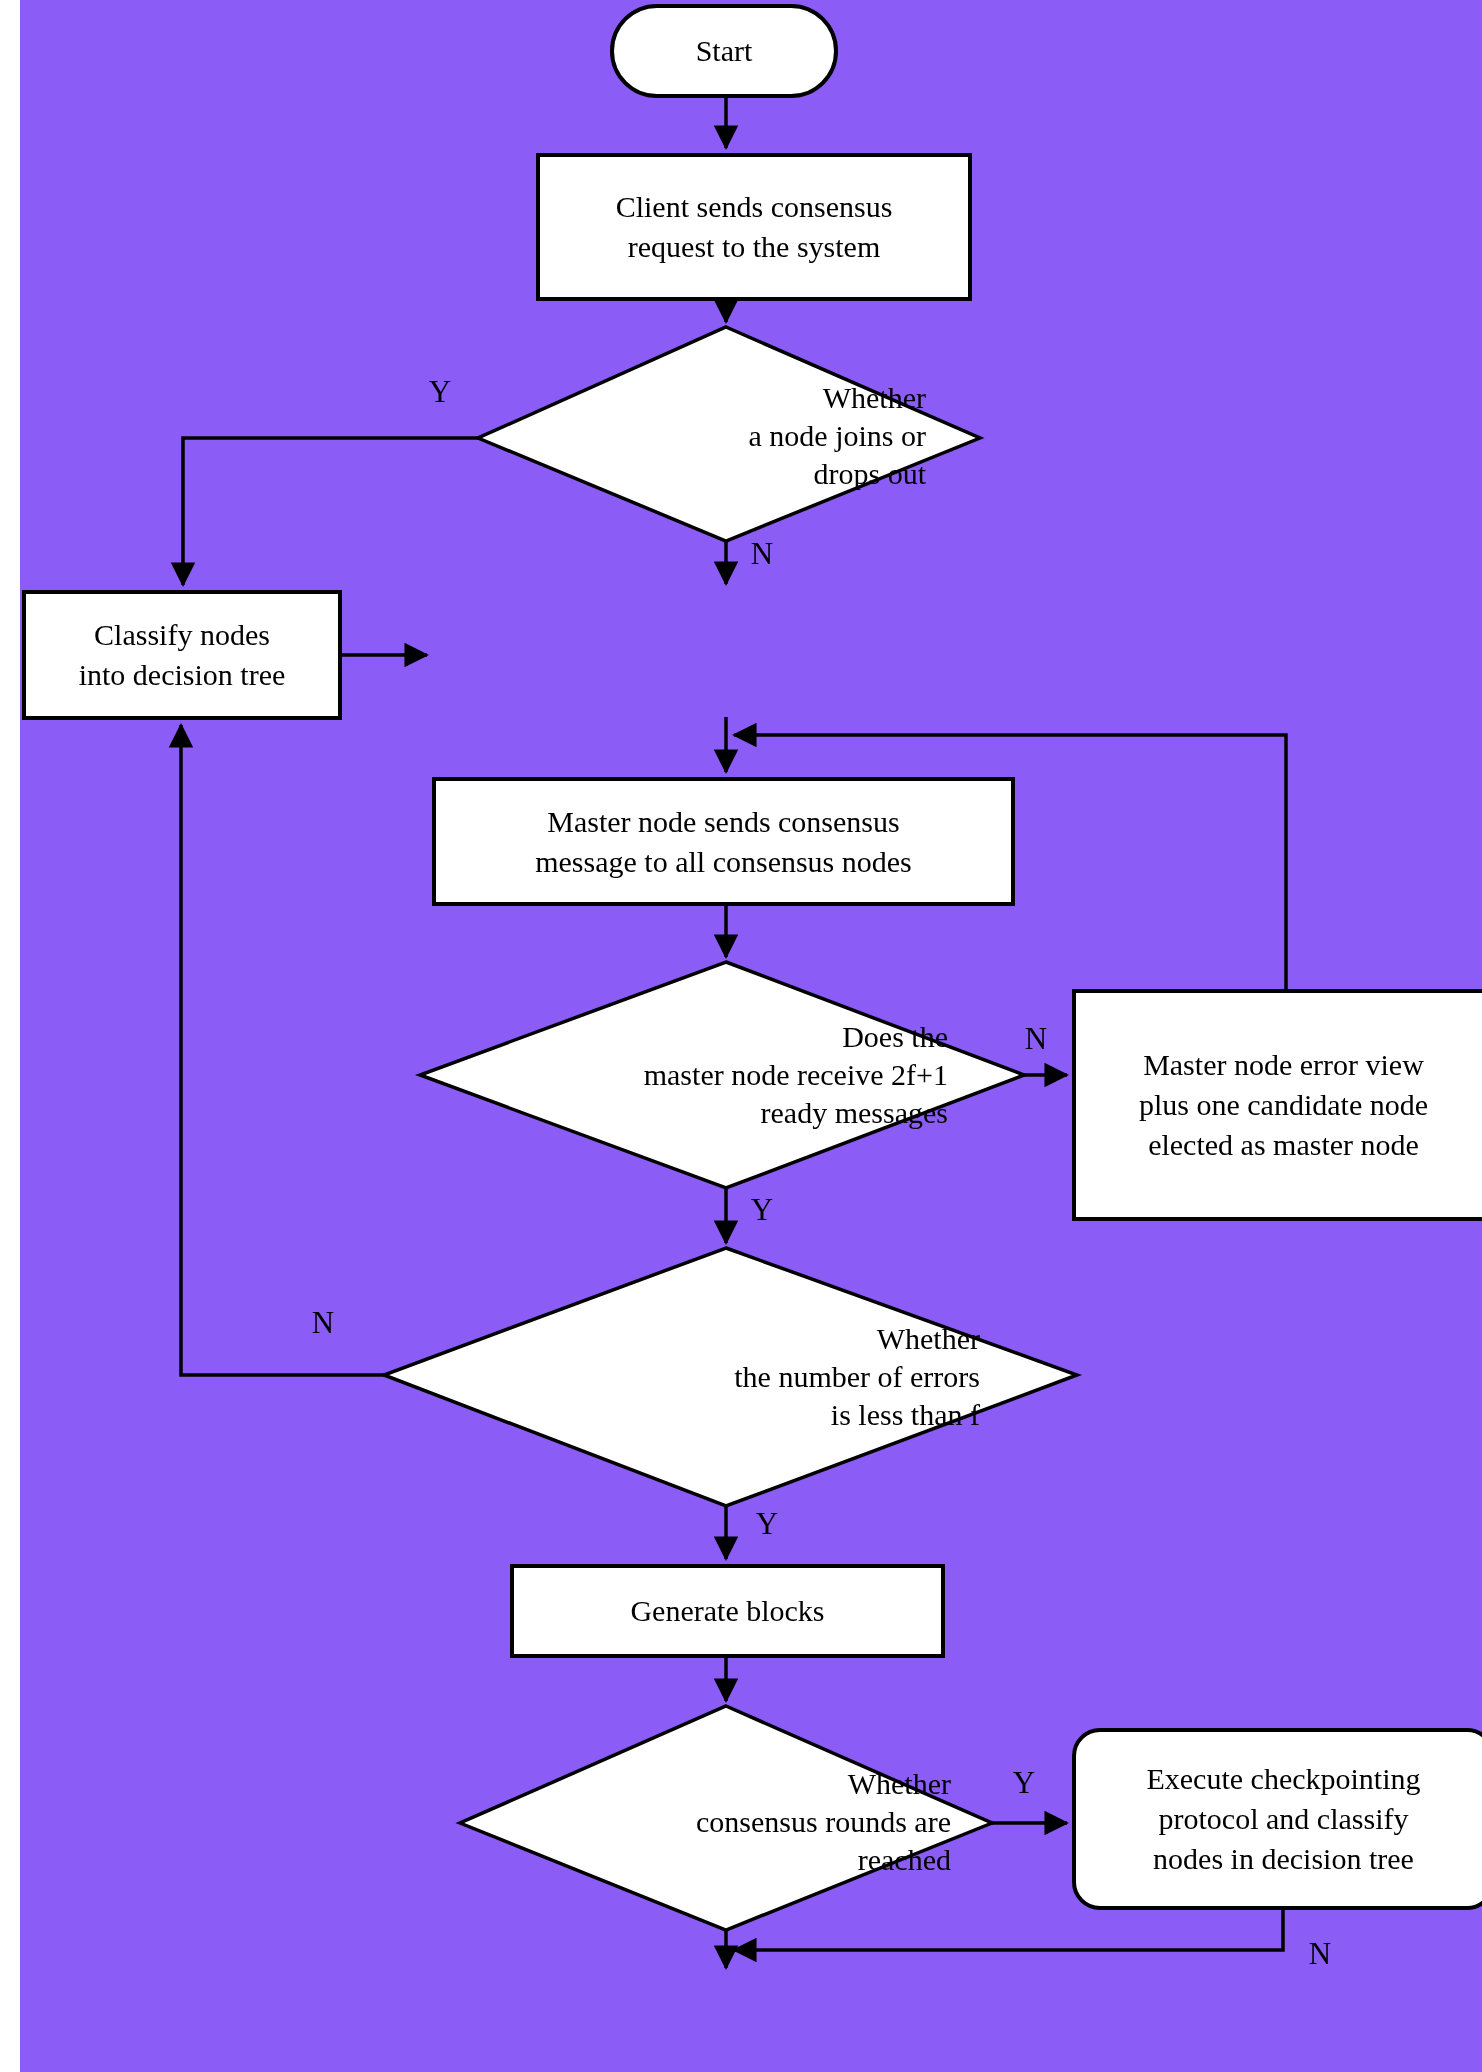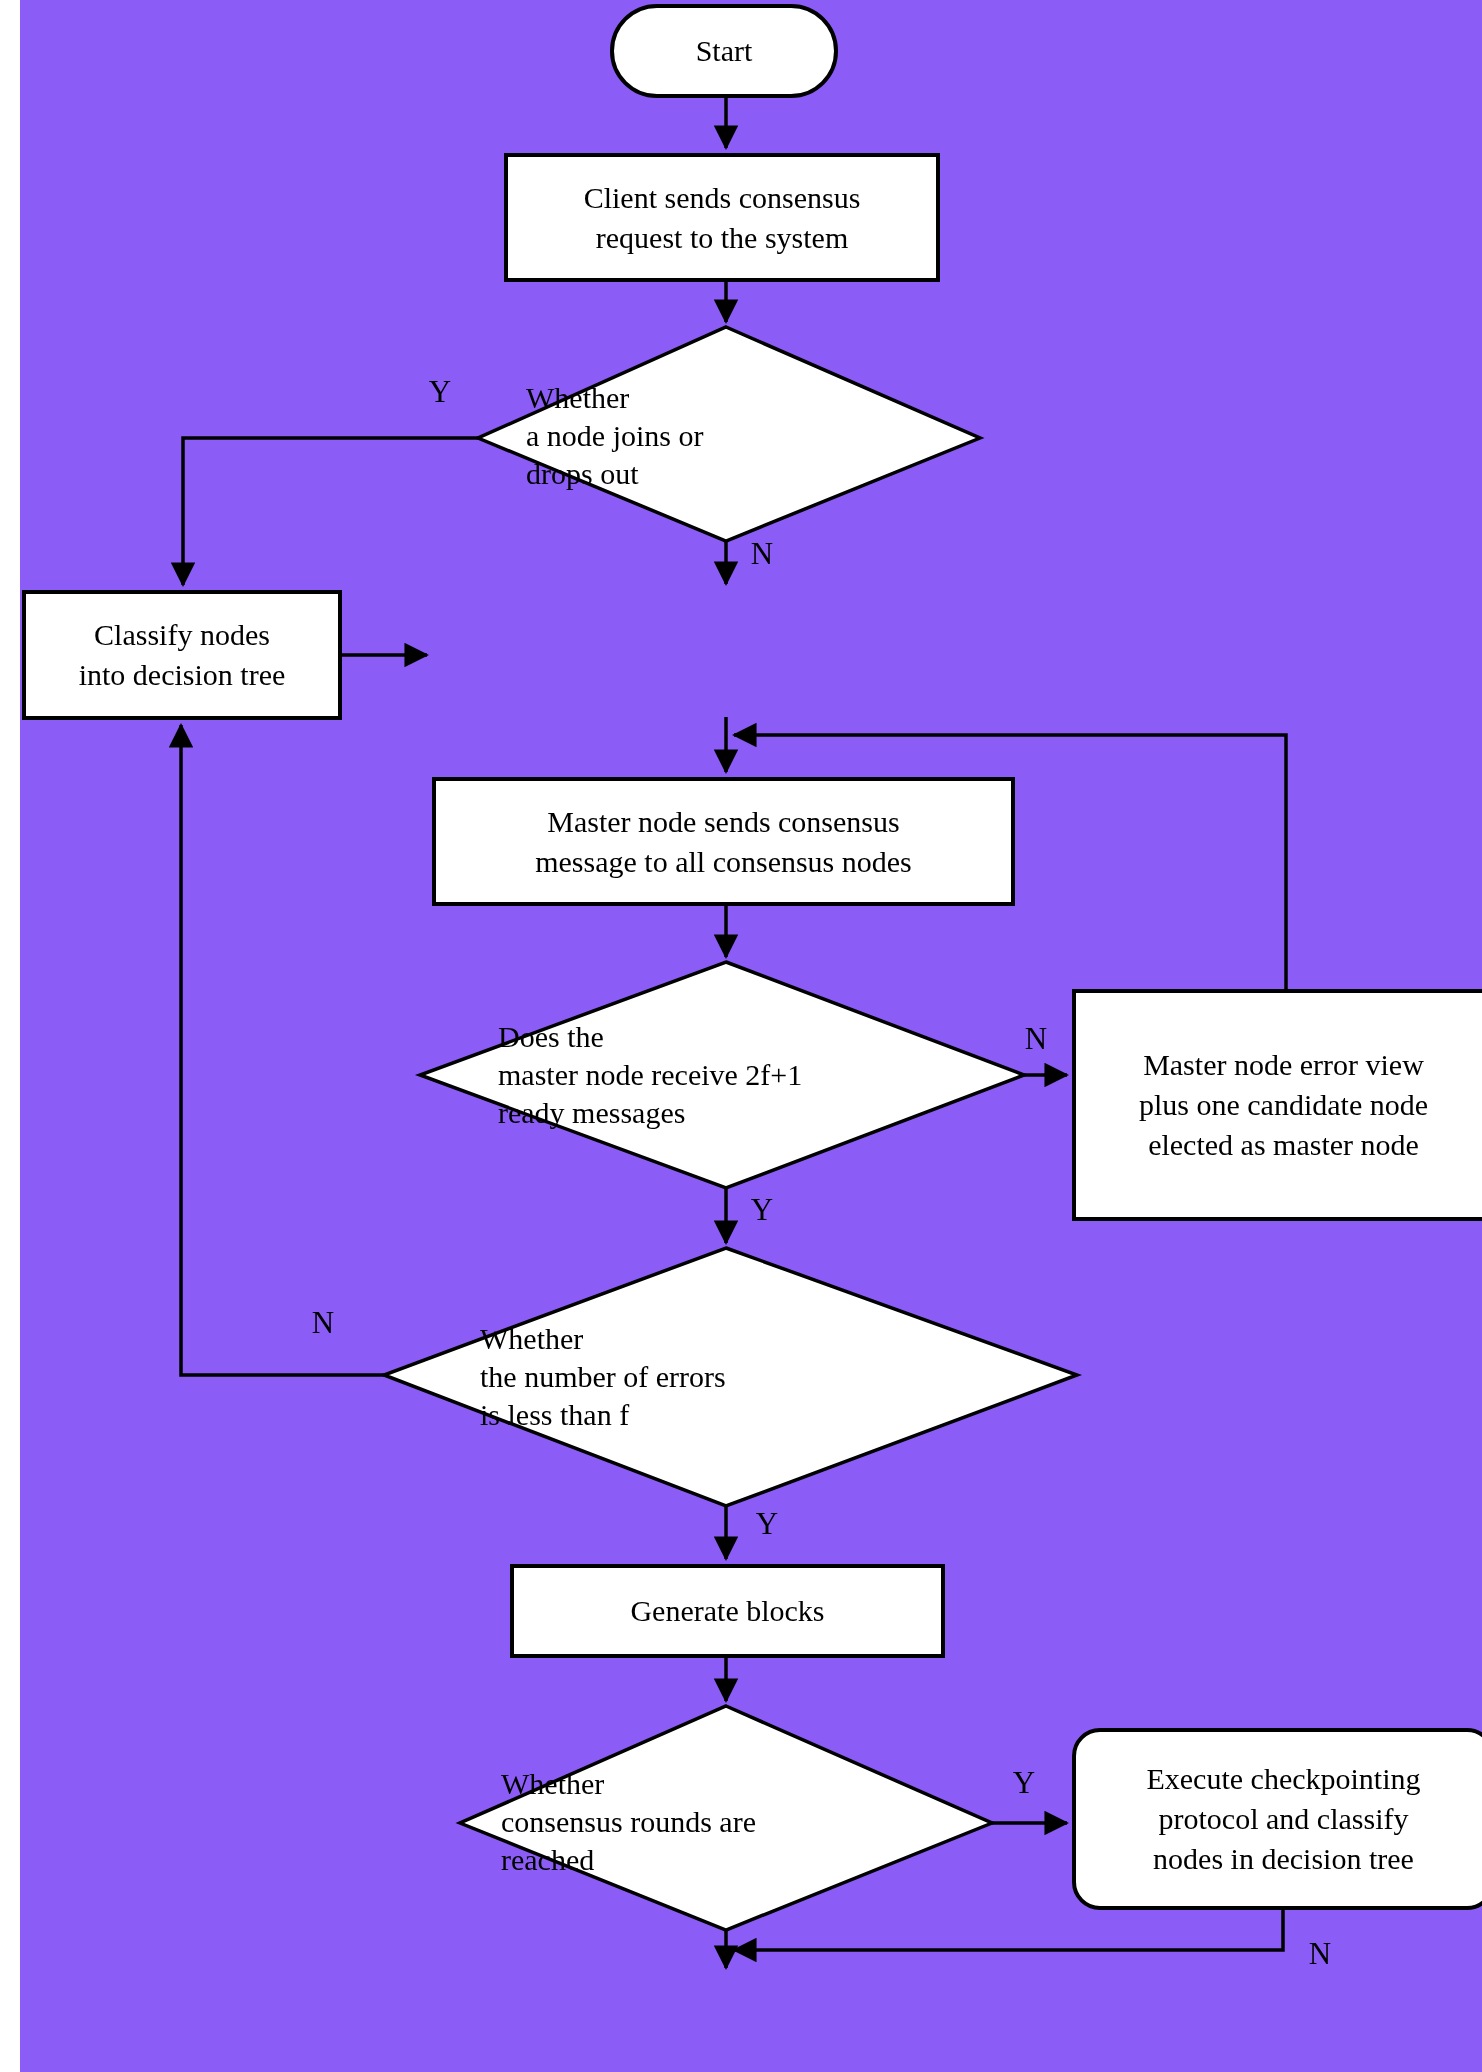--- a/index.html
+++ b/index.html
@@ -9,21 +9,21 @@
   }
   svg.wires{position:absolute;left:0;top:0;width:1482px;height:2072px;}
   .node{
     position:absolute;box-sizing:border-box;
     display:flex;flex-direction:column;align-items:center;justify-content:center;
     text-align:center;font-size:30px;line-height:40px;background:#fff;
   }
   .process{border:4px solid #000;}
   .terminator{border:4px solid #000;border-radius:48px;}
   .decision-text{
-    position:absolute;display:flex;flex-direction:column;align-items:flex-start;justify-content:center;
+    position:absolute;display:flex;flex-direction:column;align-items:flex-end;justify-content:center;
     text-align:center;font-size:30px;line-height:38px;background:transparent;
   }
   .elabel{
     position:absolute;transform:translate(-50%,-50%);
     font-size:31px;line-height:31px;background:transparent;
   }
 </style>
 </head>
 <body>
 
@@ -61,21 +61,21 @@
       <polygon points="706,1248 1057,1375 706,1506 364,1375"></polygon>
       <polygon points="706,1706 972,1823 706,1930 440,1823"></polygon>
     </g>
   </svg>
 
   <div class="node terminator" style="left:590px;top:4px;width:228px;height:94px;">
     <div>Start</div>
   </div>
 
 
-  <div class="node process" style="left:484px;top:153px;width:436px;height:129px;">
+  <div class="node process" style="left:516px;top:153px;width:436px;height:148px;">
     <div>Client sends consensus</div>
     <div>request to the system</div>
   </div>
 
   <div class="node process" style="left:2px;top:590px;width:320px;height:130px;">
     <div>Classify nodes</div>
     <div>into decision tree</div>
   </div>
 
 

